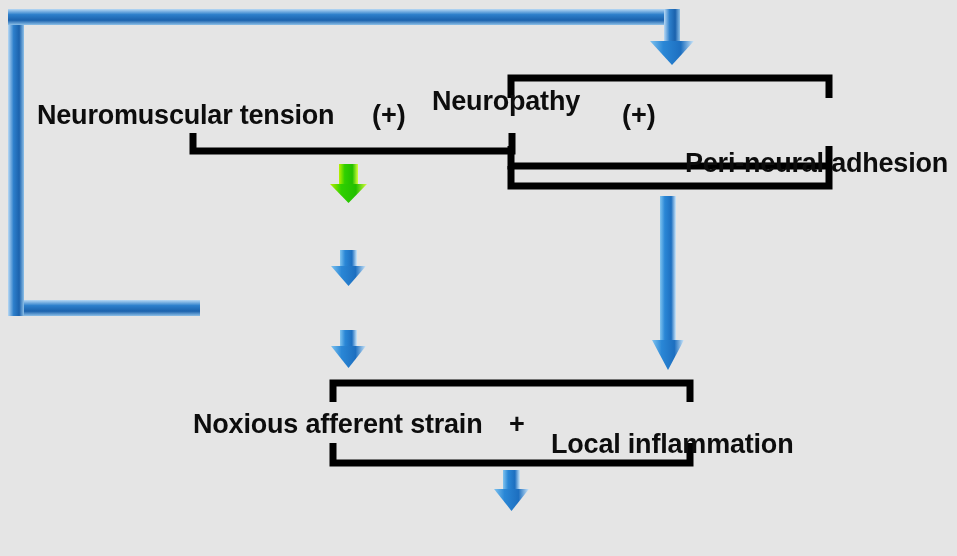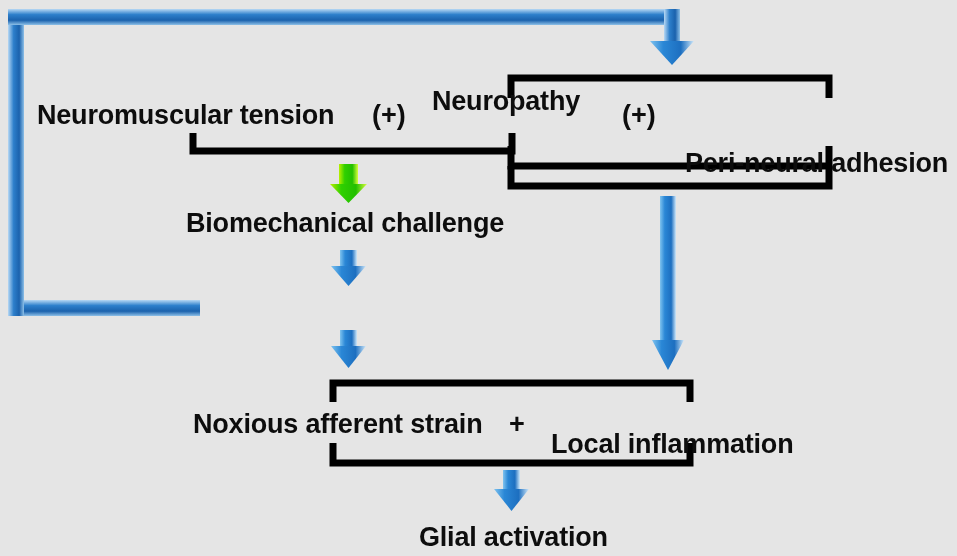--- a/index.html
+++ b/index.html
@@ -145,24 +145,22 @@
   <div class="node-label sz-lg" style="left:37px; top:102px;">Neuromuscular tension</div>
 
   <div class="plus-sym" style="left:372px; top:102px;">(+)</div>
 
   <div class="node-label sz-lg" style="left:432px; top:88px;">Neuropathy</div>
 
   <div class="plus-sym" style="left:622px; top:102px;">(+)</div>
 
   <div class="node-label sz-lg" style="left:685px; top:102px;margin-top:48px;">Peri-neural adhesion</div>
 
-  <div class="node-label sz-lg" style="left:186px; top:210px;">Biomechanical challenge</div>
 
 
   <div class="node-label sz-lg" style="left:193px; top:411px;">Noxious afferent strain</div>
 
   <div class="plus-sym" style="left:509px; top:411px;">+</div>
 
   <div class="node-label sz-lg" style="left:551px; top:411px;margin-top:20px;">Local inflammation</div>
 
-  <div class="node-label sz-lg" style="left:419px; top:524px;">Glial activation</div>
 
 </div>
 
 </body></html>

